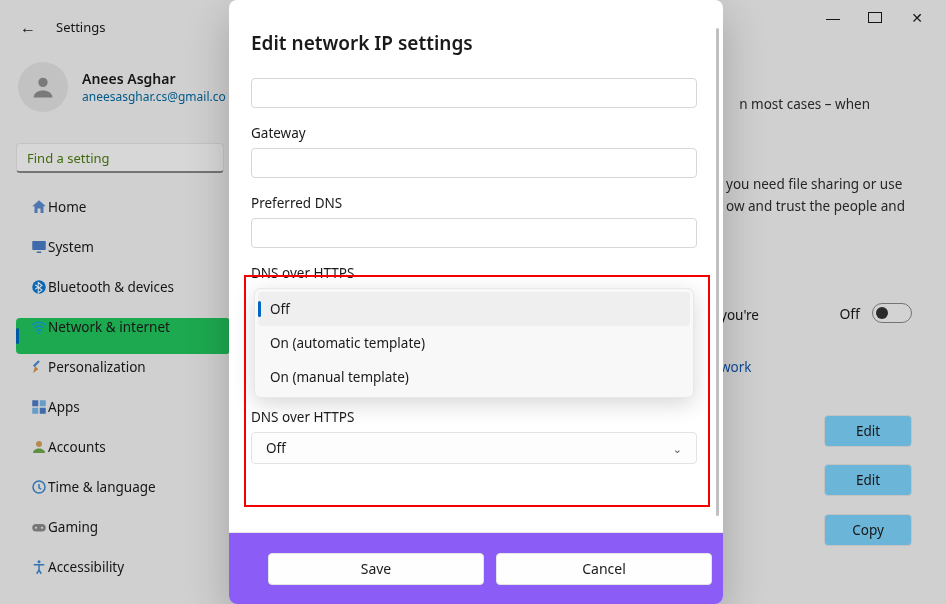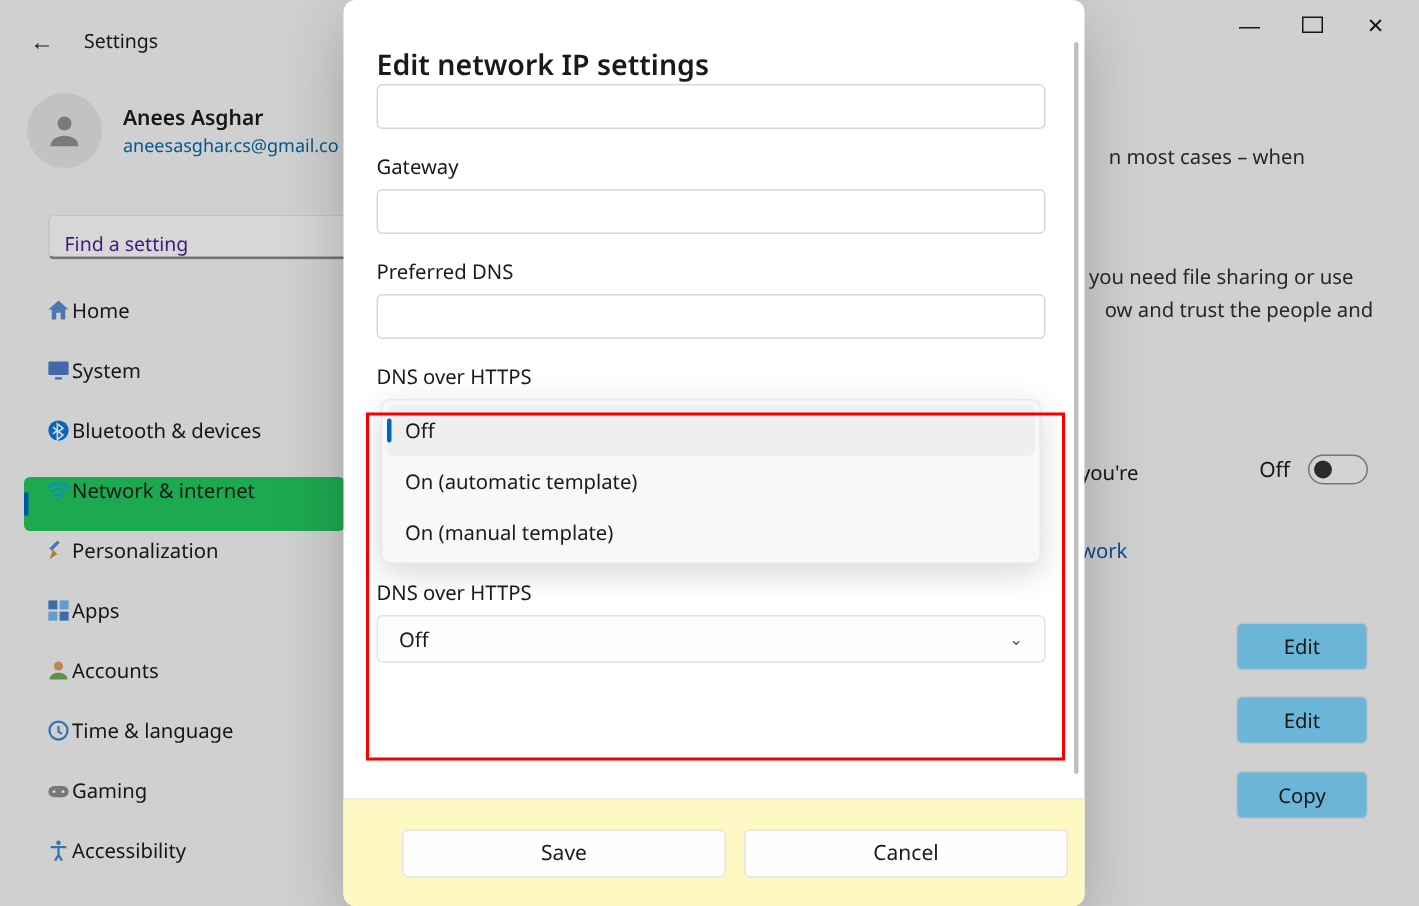--- a/index.html
+++ b/index.html
@@ -18,21 +18,21 @@
   .settings-title { font-size: 13px; }
 
   
   .user { position: absolute; top: 62px; left: 18px; display: flex; align-items: center; gap: 14px; }
   .avatar { width: 50px; height: 50px; border-radius: 50%; background: #e2e2e2; display:flex; align-items:center; justify-content:center; }
   .avatar svg { width:28px; height:28px; fill:#8f8f8f; }
   .user-name { font-size: 14px; font-weight: 600; }
   .user-email { font-size: 12px; color: #0369a1; }
 
   
-  .search { position: absolute; top: 143px; left: 32px; width: 208px; height: 30px; background: #fbfbfb; border: 1px solid #e5e5e5; border-bottom: 2px solid #888; border-radius: 4px; padding: 0 10px; font-size: 13px; color: #4c1d95; display:flex; align-items:flex-end; }
+  .search { position: absolute; top: 143px; left: 16px; width: 208px; height: 30px; background: #fbfbfb; border: 1px solid #e5e5e5; border-bottom: 2px solid #888; border-radius: 4px; padding: 0 10px; font-size: 13px; color: #4d7c0f; display:flex; align-items:center; }
 
   
   .sidebar { position: absolute; top: 198px; left: 16px; width: 214px; display:flex; flex-direction:column; gap: 4px; }
   .side-item { display:flex; align-items:flex-start; height: 36px; padding: 0 12px 0 14px; border-radius: 4px; font-size: 13.5px; cursor:pointer; position:relative; }
   .side-item.active { background: #22c55e; }
   .side-item.active::before { content:""; position:absolute; left:0; top:10px; bottom:10px; width:3px; background:#0067c0; border-radius:2px; }
   .side-icon { width:18px; height:18px; display:flex; align-items:center; justify-content:center; }
   .side-icon svg { width:18px; height:18px; }
 
   
@@ -48,34 +48,34 @@
   .edit-btn.b { top:464px; }
   .edit-btn.c { top:514px; }
 
   
   .overlay { position:absolute; top:0; left:0; width:946px; height:604px; background:rgba(0,0,0,0.14); }
 
   
   .dialog { position:absolute; top:0; left:229px; width:494px; height:604px; background:#fff; border-radius:8px; box-shadow:0 14px 44px rgba(0,0,0,0.22); display:flex; flex-direction:column; }
   .dialog-scrollbar { position:absolute; right:4px; top:28px; width:3px; height:488px; background:#c0c0c0; border-radius:2px; }
   .dialog-body { flex:1; padding:30px 22px 0 22px; overflow:hidden; position:relative; }
-  .dialog-title { font-size:19px; font-weight:600; }
+  .dialog-title { font-size:19px; font-weight:600; margin-bottom:22px; }
   .field-label { font-size:13.5px; margin-bottom:6px; margin-top:2px; }
   .text-input { width:446px; height:30px; background:#fff; border:1px solid #d7d7d7; border-radius:4px; margin-bottom:16px; }
   .select-box { width:446px; height:32px; background:#fdfdfd; border:1px solid #e3e3e3; border-radius:4px; display:flex; align-items:center; justify-content:space-between; padding:0 14px; font-size:13.5px; margin-bottom:12px; }
   .select-box .chev { font-size:11px; color:#555; }
 
   .highlight-region { position:absolute; top:275px; left:244px; width:466px; height:232px; border:2px solid #f40000; z-index:5; pointer-events:none; }
 
   .dropdown-list { width:440px; background:#f8f8f8; border:1px solid #e8e8e8; border-radius:6px; box-shadow:0 6px 22px rgba(0,0,0,0.16); padding:3px; margin-left:3px; margin-top:4px; margin-bottom:10px; }
   .dd-item { height:34px; display:flex; align-items:center; padding:0 12px; font-size:13.5px; border-radius:4px; position:relative; cursor:pointer; }
   .dd-item.sel { background:#efefef; }
   .dd-item.sel::before { content:""; position:absolute; left:0; top:9px; bottom:9px; width:3px; background:#0067c0; border-radius:2px; }
 
-  .dialog-footer { height:72px; background:#fef9c3; border-top:1px solid #e6e6e6; display:flex; align-items:center; justify-content:center; gap:12px; border-radius:0 0 8px 8px;padding-left:28px; }
+  .dialog-footer { height:72px; background:#8b5cf6; border-top:1px solid #e6e6e6; display:flex; align-items:center; justify-content:center; gap:12px; border-radius:0 0 8px 8px;padding-left:28px; }
   .dlg-btn { width:216px; height:32px; background:#fefefe; border:1px solid #e4e4e4; border-radius:4px; font-size:14px; display:flex; align-items:center; justify-content:center; cursor:pointer; }
 </style>
 </head>
 <body>
 
 <div class="titlebar">
   <span><span class="minimize-glyph"></span></span>
   <span><span class="maximize-glyph"></span></span>
   <span class="close-glyph">✕</span>
 </div>
@@ -194,21 +194,21 @@
         </svg>
       </span>
     <span>Accessibility</span>
   </div>
 </div>
 
 <div class="bg-content">
   <div class="bg-line" style="text-align:right; width:610px;">n most cases – when</div>
   <div class="bg-line" style="">ce.</div>
   <div class="bg-line" style="margin-left:466px; margin-top:40px;">you need file sharing or use</div>
-  <div class="bg-line" style="margin-left:466px;text-align:center;">ow and trust the people and</div>
+  <div class="bg-line" style="margin-left:466px;">ow and trust the people and</div>
 </div>
 <div class="toggle-row-text">you're</div>
 <div class="toggle-row">
   <span>Off</span>
   <div class="toggle"></div>
 </div>
 <div class="bg-link2">work</div>
 <div class="edit-btn a">Edit</div>
 <div class="edit-btn b">Edit</div>
 <div class="edit-btn c">Copy</div>

